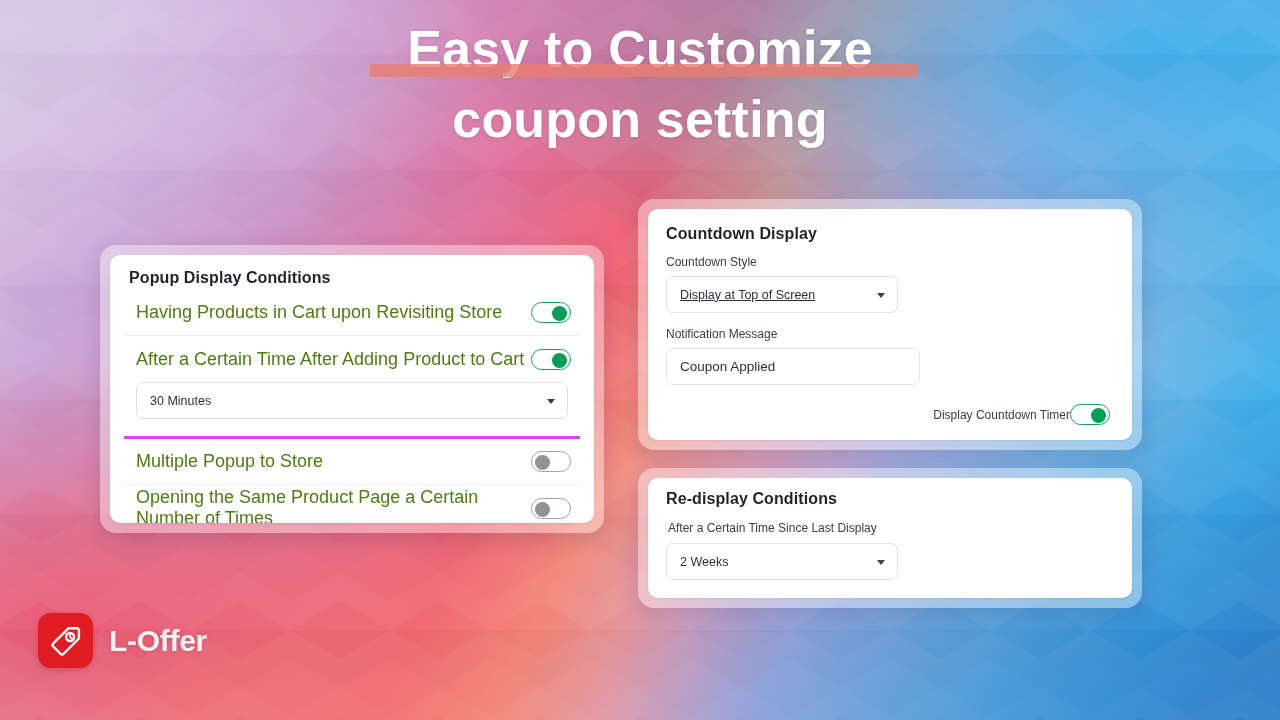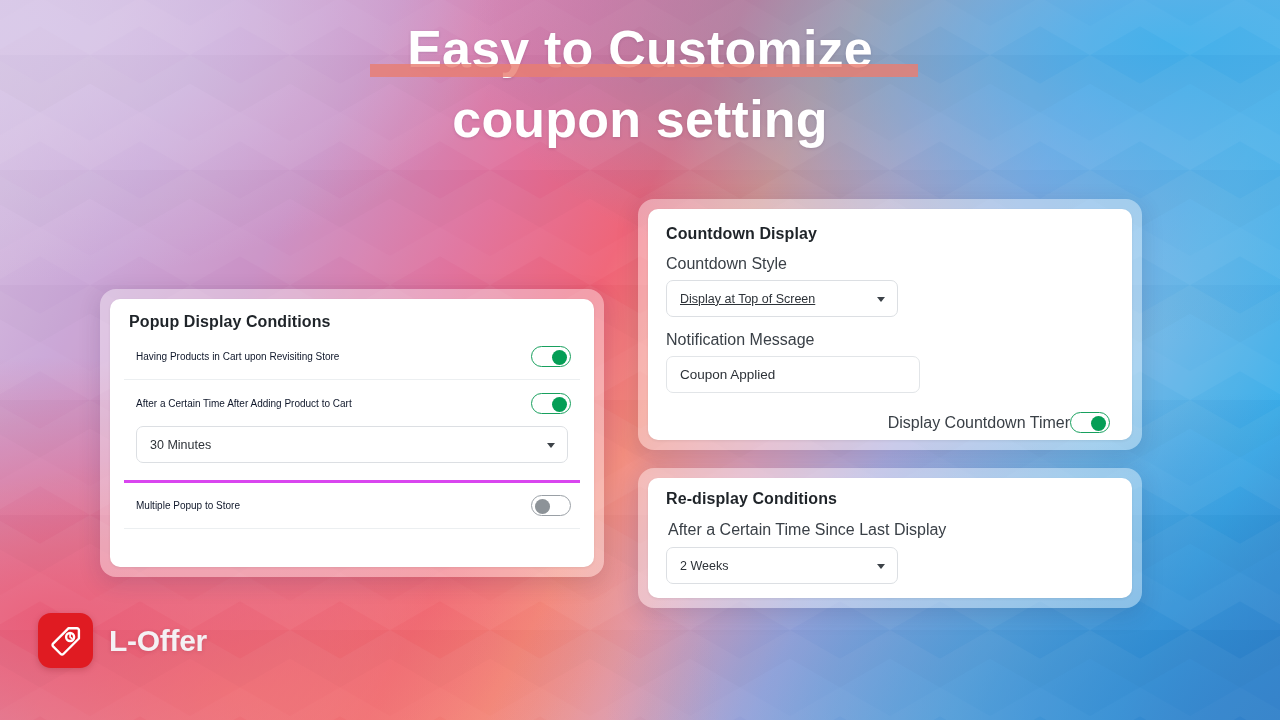--- a/index.html
+++ b/index.html
@@ -81,30 +81,30 @@
     overflow: hidden;
   }
 
   .card-title {
     font-size: 16px;
     font-weight: 700;
     color: #1f2429;
     letter-spacing: .1px;
   }
   .field-label {
-    font-size: 16px;
+    font-size: 12px;
     color: #3a4047;
   }
   .row-label {
-    font-size: 10px;
-    color: #0f172a;
-  }
-
-  
-  #frame-popup { left: 100px; top: 245px; width: 504px; height: 288px; margin-top: 44px; }
+    font-size: 18px;
+    color: #4d7c0f;
+  }
+
+  
+  #frame-popup { left: 100px; top: 245px; width: 504px; height: 288px; }
   #frame-popup .card { padding: 14px 14px 0 14px; }
   .popup-title { padding-left: 5px; margin-bottom: 3px; }
   .cond-row {
     display: flex; align-items: center; justify-content: space-between;
     height: 46px;
     padding: 0 9px 0 12px;
     border-bottom: 1px solid #eceff1;
   }
   .cond-row.no-border { border-bottom: none; }
   .cond-block { border-bottom: 3px solid #d946ef; }
@@ -259,20 +259,26 @@
         </div>
       </div>
 
       <div class="cond-row">
         <span class="row-label">Multiple Popup to Store</span>
         <span class="toggle off">
             <span class="knob"></span>
           </span>
       </div>
 
+      <div class="cond-row no-border">
+        <span class="row-label">Opening the Same Product Page a Certain Number of Times</span>
+        <span class="toggle off">
+            <span class="knob"></span>
+          </span>
+      </div>
 
     </div>
   </div>
 
   <div class="frame" id="frame-countdown">
     <div class="card">
 
       <div class="card-title cd-title">Countdown Display</div>
 
       <div class="field-label cd-label">Countdown Style</div>

